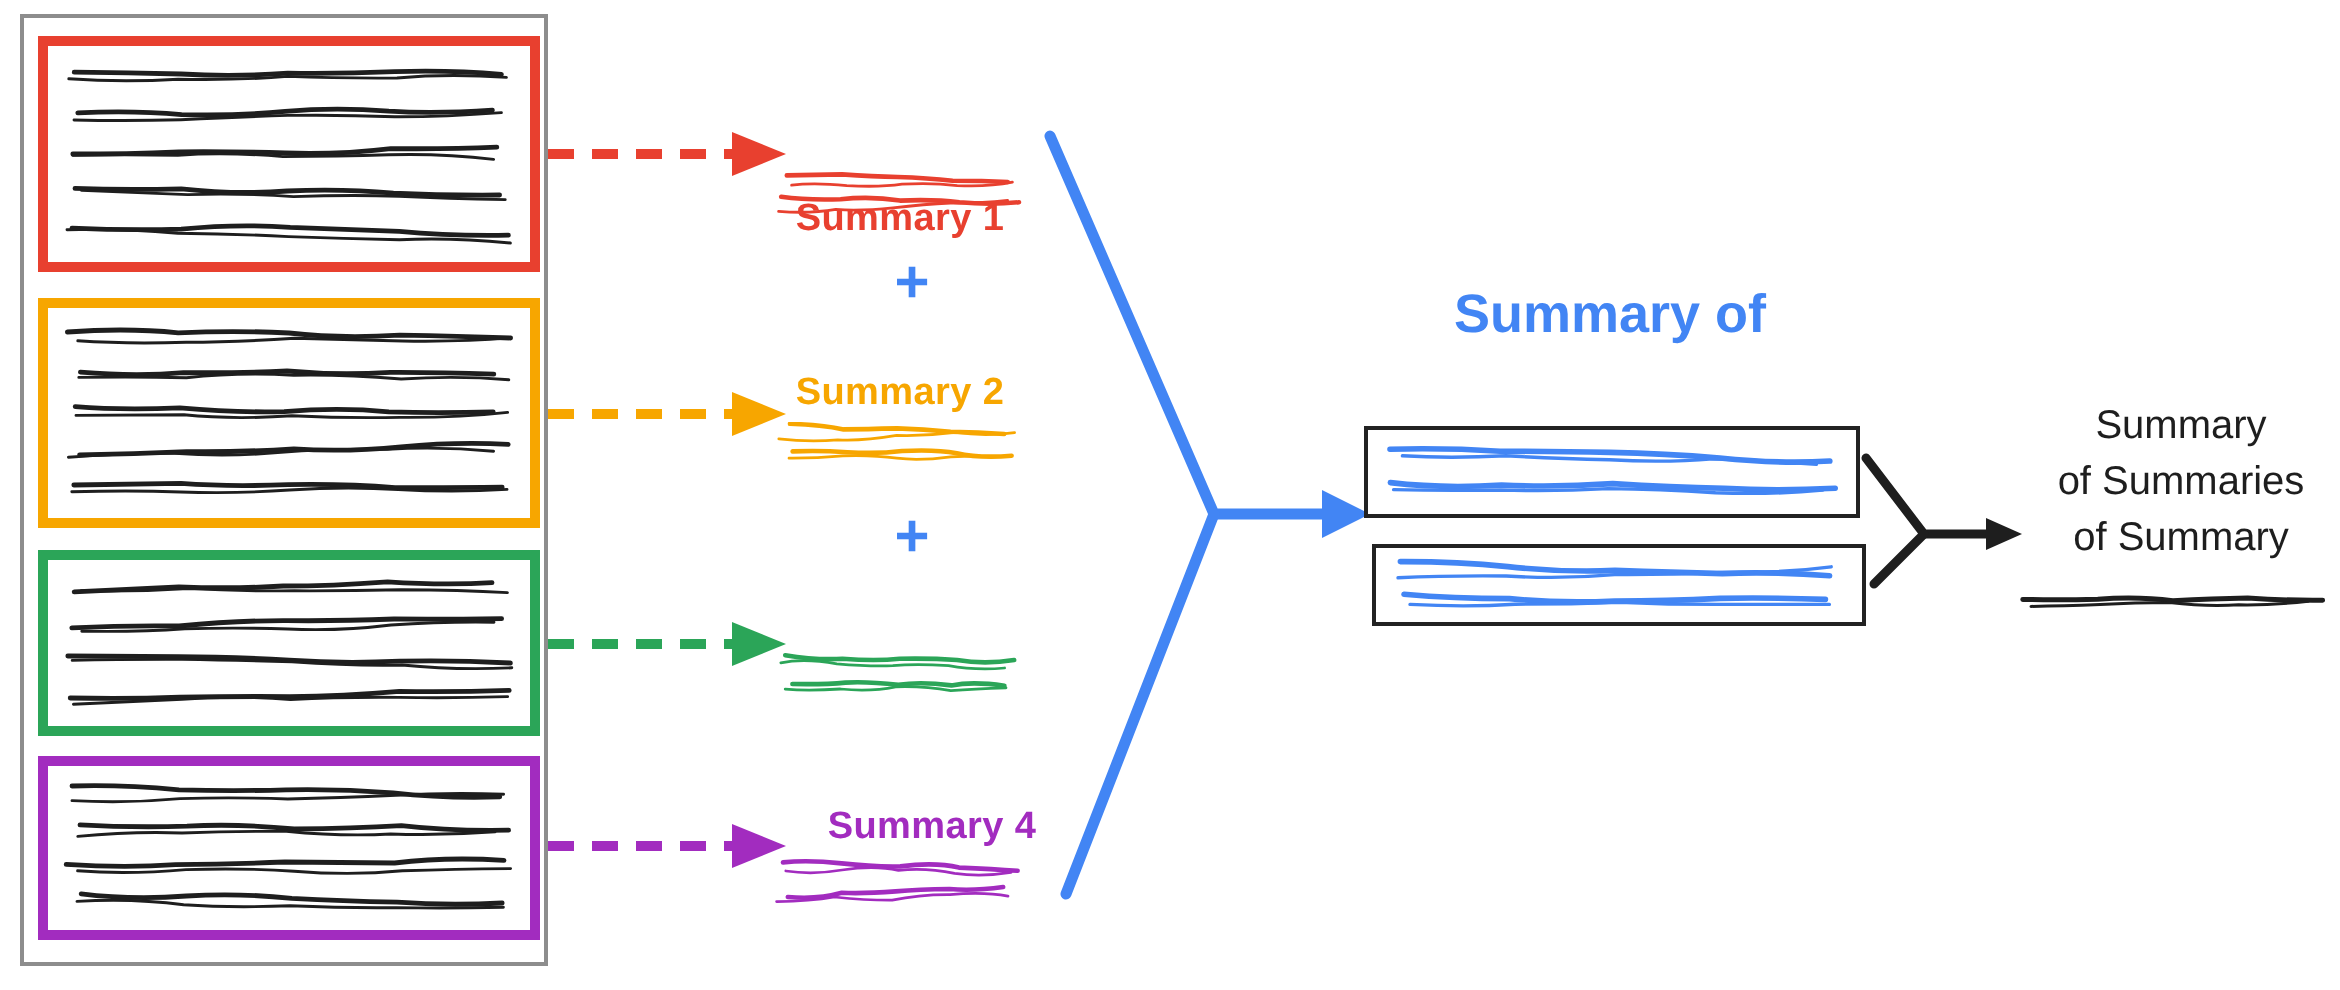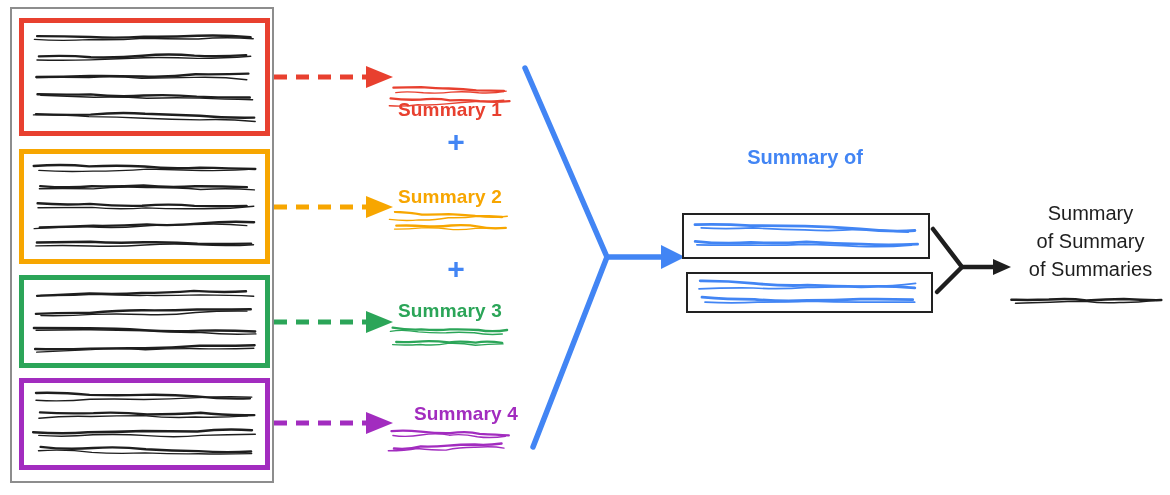--- a/index.html
+++ b/index.html
@@ -42,21 +42,21 @@
   
   .merge{position:absolute;overflow:visible;}
   .merge path{fill:none;stroke-linecap:round;stroke-linejoin:round;}
   .merge-blue path{stroke:var(--blue);stroke-width:5.5;}
   .merge-blue polygon{fill:var(--blue);}
   .merge-ink path{stroke:var(--ink);stroke-width:4.5;}
   .merge-ink polygon{fill:var(--ink);}
   
   .sos-title{
     position:absolute;left:680px;top:139px;width:250px;text-align:center;
-    color:var(--blue);font-size:20px;font-weight:700;line-height:37px;
+    color:var(--blue);font-size:27px;font-weight:700;line-height:37px;
   }
   .sos-title span{display:block;}
   .sbox{
     position:absolute;box-sizing:border-box;border:2.5px solid #222222;background:#ffffff;
     display:flex;align-items:center;justify-content:center;
   }
   .sbox1{left:682px;top:213px;width:248px;height:46px;}
   .sbox2{left:686px;top:272px;width:247px;height:41px;}
   
   .final-label{
@@ -155,21 +155,20 @@
   <div class="sum-label t-orange" style="left:380px;top:185px;">Summary 2</div>
   <svg class="abs" width="126" height="22" style="left:387px;top:211px;">
       <path d="M8.0,0.9 Q24.1,1.5 34.8,3.7 Q45.9,3.6 61.6,3.2 Q74.6,3.7 88.3,4.9 Q102.4,5.0 115.1,6.0" fill="none" stroke="#F7A600" stroke-width="2.3" stroke-linecap="round"></path>
       <path d="M2.4,8.4 Q17.6,10.2 31.9,8.9 Q44.0,9.6 61.3,6.7 Q76.2,7.1 90.8,5.2 Q105.4,7.3 120.3,5.3" fill="none" stroke="#F7A600" stroke-width="1.38" stroke-linecap="round"></path>
       <path d="M9.3,14.7 Q22.5,14.1 36.7,15.1 Q51.8,16.0 64.0,14.5 Q80.5,13.6 91.4,15.6 Q102.5,18.2 118.8,16.9" fill="none" stroke="#F7A600" stroke-width="2.3" stroke-linecap="round"></path>
       <path d="M7.5,18.1 Q20.7,18.2 34.4,16.9 Q49.4,16.4 61.4,18.1 Q72.7,19.5 88.4,17.4 Q99.9,16.9 115.4,17.3" fill="none" stroke="#F7A600" stroke-width="1.38" stroke-linecap="round"></path>
     </svg>
 
   <div class="plus" style="left:440px;top:253px;">+</div>
 
-  <div class="sum-label t-green" style="left:380px;top:299px;">Summary 3</div>
   <svg class="abs" width="126" height="24" style="left:387px;top:325px;">
       <path d="M5.6,2.6 Q20.7,5.1 34.2,4.4 Q50.9,5.6 62.8,4.4 Q78.5,4.1 91.5,5.0 Q105.4,7.4 120.1,5.0" fill="none" stroke="#2BA558" stroke-width="2.3" stroke-linecap="round"></path>
       <path d="M3.4,6.4 Q15.2,4.1 31.4,6.9 Q48.3,8.3 59.4,7.8 Q70.7,6.8 87.3,7.8 Q100.7,10.3 115.3,9.0" fill="none" stroke="#2BA558" stroke-width="1.38" stroke-linecap="round"></path>
       <path d="M9.2,17.0 Q25.5,17.3 35.7,16.3 Q46.7,15.7 62.2,17.4 Q73.3,15.7 88.7,17.7 Q99.5,15.6 115.2,17.9" fill="none" stroke="#2BA558" stroke-width="2.3" stroke-linecap="round"></path>
       <path d="M5.6,19.6 Q17.3,20.5 33.2,19.5 Q48.4,21.0 60.8,18.4 Q74.8,17.9 88.4,20.3 Q99.9,19.4 116.0,18.9" fill="none" stroke="#2BA558" stroke-width="1.38" stroke-linecap="round"></path>
     </svg>
 
   <div class="sum-label t-purple" style="left:396px;top:402px;">Summary 4</div>
   <svg class="abs" width="128" height="26" style="left:385px;top:428px;">
       <path d="M6.5,3.2 Q19.3,1.9 35.8,3.7 Q52.2,5.5 65.2,5.2 Q82.4,2.9 94.5,5.8 Q111.7,6.6 123.8,7.4" fill="none" stroke="#A22CBF" stroke-width="2.3" stroke-linecap="round"></path>
@@ -205,21 +204,21 @@
   </div>
 
   <svg class="merge merge-ink" width="100" height="90" style="left:925px;top:218px;">
     <path d="M8,11 L37,49 L70,49"></path>
     <path d="M12,74 L37,49"></path>
     <polygon points="68,41 86,49 68,57"></polygon>
   </svg>
 
   <div class="final-label">
     <span>Summary</span>
+    <span>of Summaries</span>
     <span>of Summary</span>
-    <span>of Summaries</span>
   </div>
   <svg class="abs" width="158" height="16" style="left:1008px;top:293px;">
       <path d="M3.4,6.7 Q20.9,7.1 40.9,6.6 Q61.3,5.2 78.4,7.4 Q98.3,6.3 115.8,6.0 Q134.8,7.3 153.3,7.1" fill="none" stroke="#1E1E1E" stroke-width="2.5" stroke-linecap="round"></path>
       <path d="M7.5,10.2 Q22.7,10.0 42.1,9.3 Q59.6,8.3 76.8,8.3 Q96.2,10.6 111.4,9.4 Q127.7,9.7 146.1,7.6" fill="none" stroke="#1E1E1E" stroke-width="1.50" stroke-linecap="round"></path>
     </svg>
 
 </div>
 
 </body></html>

